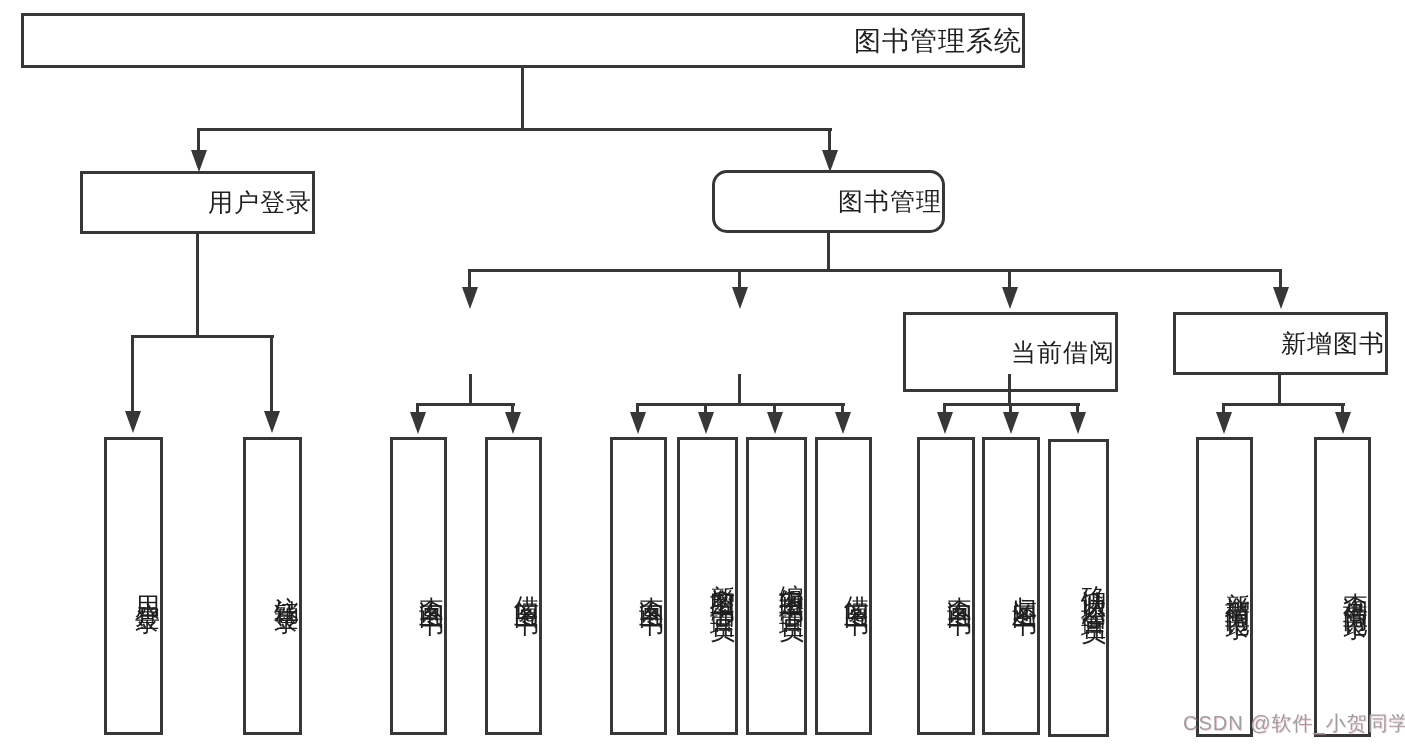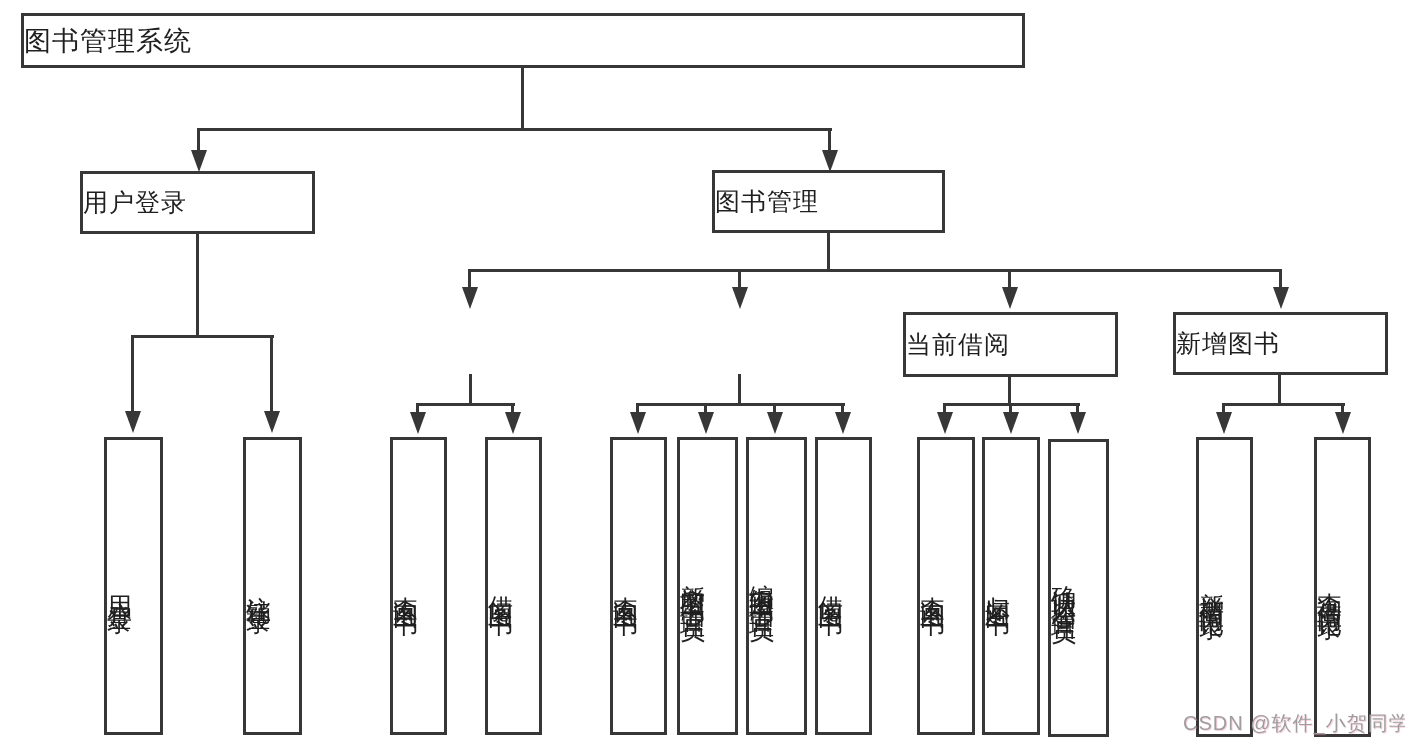--- a/index.html
+++ b/index.html
@@ -17,21 +17,21 @@
     color:var(--text);
     overflow:hidden;
   }
   .box{
     position:absolute;
     box-sizing:border-box;
     border:3px solid var(--line);
     background:#fff;
     display:flex;
     align-items:center;
-    justify-content:flex-start;
+    justify-content:flex-end;
   }
   .hlabel{
     font-size:25px;
     letter-spacing:1px;
     white-space:nowrap;
   }
   .root-label{font-size:27px;}
   .vleaf{
     writing-mode:vertical-rl;
     text-orientation:mixed;
@@ -71,21 +71,21 @@
   <div class="line" style="left:521px;top:67px;width:3px;height:62px;"></div>
   <div class="line" style="left:197px;top:128px;width:635px;height:3px;"></div>
   <div class="line" style="left:197px;top:128px;width:3px;height:24px;"></div>
   <div class="arrowhead" style="left:191px;top:150px;"></div>
   <div class="line" style="left:828px;top:128px;width:3px;height:24px;"></div>
   <div class="arrowhead" style="left:822px;top:150px;"></div>
 
   <div class="box" style="left:80px;top:171px;width:235px;height:63px;">
     <span class="hlabel">用户登录</span>
   </div>
-  <div class="box" style="left:712px;top:170px;width:233px;height:63px;">
+  <div class="box" style="left:712px;top:170px;width:233px;height:63px;border-radius:15px;">
     <span class="hlabel">图书管理</span>
   </div>
 
   <div class="line" style="left:196px;top:233px;width:3px;height:104px;"></div>
   <div class="line" style="left:131px;top:335px;width:143px;height:3px;"></div>
   <div class="line" style="left:131px;top:335px;width:3px;height:77px;"></div>
   <div class="arrowhead" style="left:125px;top:411px;"></div>
   <div class="line" style="left:270px;top:335px;width:3px;height:77px;"></div>
   <div class="arrowhead" style="left:264px;top:411px;"></div>
 
@@ -93,21 +93,21 @@
   <div class="line" style="left:468px;top:269px;width:814px;height:3px;"></div>
   <div class="line" style="left:468px;top:269px;width:3px;height:19px;"></div>
   <div class="arrowhead" style="left:462px;top:287px;"></div>
   <div class="line" style="left:738px;top:269px;width:3px;height:19px;"></div>
   <div class="arrowhead" style="left:732px;top:287px;"></div>
   <div class="line" style="left:1008px;top:269px;width:3px;height:19px;"></div>
   <div class="arrowhead" style="left:1002px;top:287px;"></div>
   <div class="line" style="left:1279px;top:269px;width:3px;height:19px;"></div>
   <div class="arrowhead" style="left:1273px;top:287px;"></div>
 
-  <div class="box" style="left:903px;top:312px;width:215px;height:65px;">
+  <div class="box" style="left:903px;top:312px;width:215px;height:80px;">
     <span class="hlabel">当前借阅</span>
   </div>
   <div class="box" style="left:1173px;top:312px;width:215px;height:63px;">
     <span class="hlabel">新增图书</span>
   </div>
 
   <div class="line" style="left:469px;top:374px;width:3px;height:32px;"></div>
   <div class="line" style="left:416px;top:403px;width:99px;height:3px;"></div>
   <div class="line" style="left:416px;top:403px;width:3px;height:10px;"></div>
   <div class="arrowhead" style="left:410px;top:412px;"></div>

